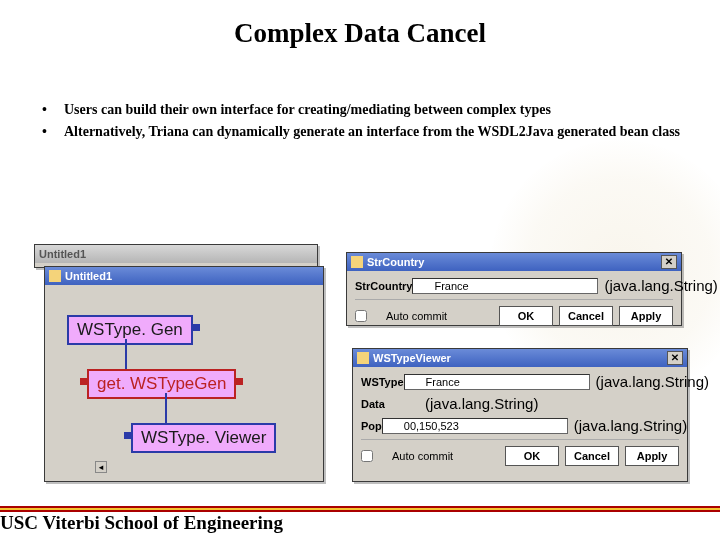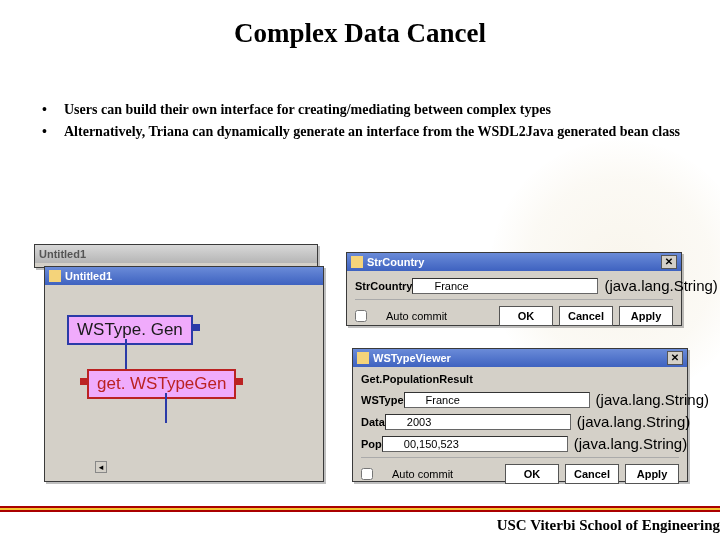--- a/index.html
+++ b/index.html
@@ -190,22 +190,22 @@
     height: 6px;
     background: #f4c430;
     border-top: 2px solid #a00;
     border-bottom: 2px solid #a00;
   }
   .footer-text {
     position: absolute;
     left: 0;
     bottom: 6px;
     width: 100%;
-    text-align: right;
-    font-size: 15px;
+    text-align: left;
+    font-size: 19px;
     font-weight: bold;
   }
   .scroll-hint {
     position:absolute;
     left:50px;
     bottom:2px;
     width:12px;
     height:12px;
     border:1px solid #888;
     background:#d4d0c8;
@@ -245,20 +245,24 @@
           <span>WSType. Gen</span>
           <span class="port" style="right:-9px; top:7px;"></span>
         </div>
         <div class="arrow-line" style="left:80px; top:54px; height:30px;"></div>
         <div class="node red" style="left:42px; top:84px;">
           <span class="port red" style="left:-9px; top:7px;"></span>
           <span>get. WSTypeGen</span>
           <span class="port red" style="right:-9px; top:7px;"></span>
         </div>
         <div class="arrow-line" style="left:120px; top:108px; height:30px;"></div>
+        <div class="node blue" style="left:86px; top:138px;">
+          <span class="port" style="left:-9px; top:7px;"></span>
+          <span>WSType. Viewer</span>
+        </div>
         <div class="scroll-hint">◂</div>
       </div>
     </div>
 
     <div class="win" style="left:312px; top:8px; width:336px; height:74px;">
       <div class="win-titlebar">
         <span class="icon"></span>
         <span>StrCountry</span>
         <span class="spacer"></span>
         <span class="close">✕</span>
@@ -282,29 +286,27 @@
     </div>
 
     <div class="win" style="left:318px; top:104px; width:336px; height:134px;">
       <div class="win-titlebar">
         <span class="icon"></span>
         <span>WSTypeViewer</span>
         <span class="spacer"></span>
         <span class="close">✕</span>
       </div>
       <div class="win-body">
-        <div class="bold-label">Get.PopulationResult</div>
         <div class="field-row">
           <span class="label">WSType</span>
           <input type="text" value="France" style="">
           <span class="type">(java.lang.String)</span>
         </div>
         <div class="field-row">
           <span class="label">Data</span>
-          <input type="text" value="2003" style="">
           <span class="type">(java.lang.String)</span>
         </div>
         <div class="field-row">
           <span class="label">Pop</span>
           <input type="text" value="00,150,523" style="">
           <span class="type">(java.lang.String)</span>
         </div>
         <div class="btn-row">
           <label class="auto">
             <input type="checkbox" style="">

